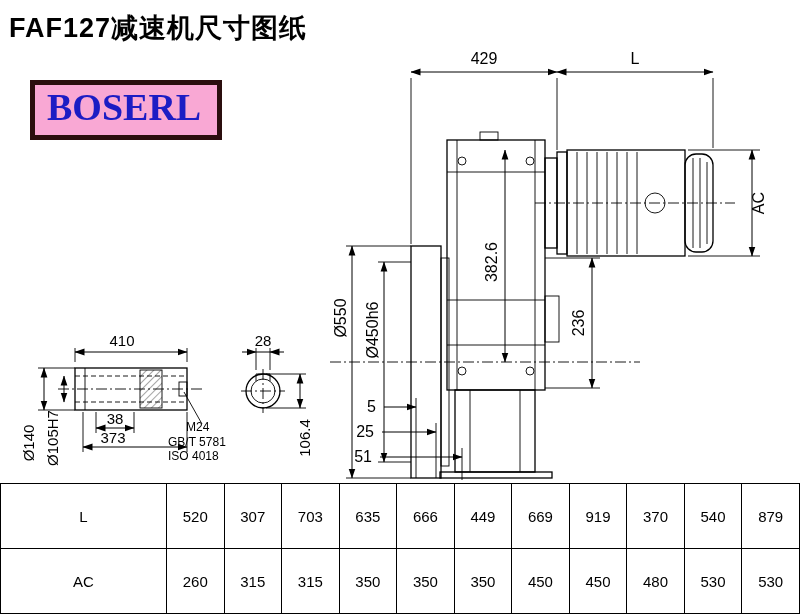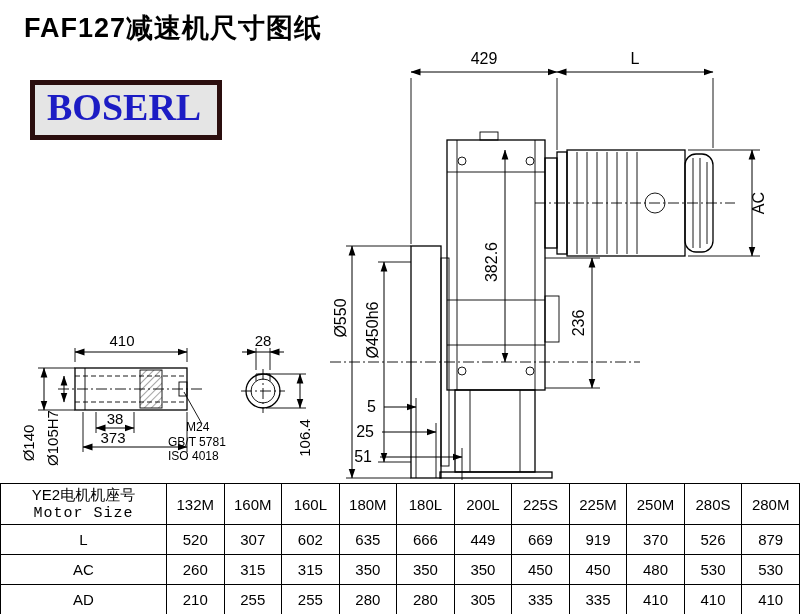--- a/index.html
+++ b/index.html
@@ -2,30 +2,30 @@
 <html><head>
 <meta charset="utf-8">
 <style>
   html,body{margin:0;padding:0;}
   body{
     width:800px;height:614px;position:relative;overflow:hidden;
     background:#fff;color:#000;
     font-family:"Liberation Sans",sans-serif;
   }
   .title{
-    position:absolute;left:24px;top:10px;
+    position:absolute;left:9px;top:10px;
     font-weight:bold;font-size:27px;letter-spacing:1px;
   }
   .logo{
     position:absolute;left:30px;top:80px;
     border:5px solid #2b0e0e;
     padding:0 16px 4px 12px;
     font-family:"Liberation Serif",serif;
     font-weight:bold;font-size:38px;color:#1c1cc4;
-    line-height:1.2;background:#e5e5e5;
+    line-height:1.2;background:#f9a8d4;
   }
   svg.drawing{position:absolute;left:0;top:0;}
   svg .obj{stroke:#000;stroke-width:1.3;fill:none;}
   svg .thin{stroke:#000;stroke-width:0.9;fill:none;}
   svg .dim{stroke:#000;stroke-width:1;fill:none;}
   svg .cl{stroke:#000;stroke-width:0.9;fill:none;stroke-dasharray:11 3 2 3;}
   svg .hid{stroke:#000;stroke-width:0.9;fill:none;stroke-dasharray:5 3;}
   svg text{fill:#000;font-family:"Liberation Sans",sans-serif;font-size:16px;}
   svg text.sm{font-size:12px;}
   svg text.md{font-size:15px;}
@@ -229,73 +229,42 @@
       <col>
       <col>
       <col>
       <col>
       <col>
       <col>
       <col>
       <col>
   </colgroup>
   <tbody>
-      <tr class="hdr">
-    <th>
-      <div class="cn">YE2电机机座号</div>
-      <div class="en">Motor Size</div>
-    </th>
-    <th>132M</th>
-    <th>160M</th>
-    <th>160L</th>
-    <th>180M</th>
-    <th>180L</th>
-    <th>200L</th>
-    <th>225S</th>
-    <th>225M</th>
-    <th>250M</th>
-    <th>280S</th>
-    <th>280M</th>
-  </tr>
   <tr class="datarow">
     <td>L</td>
     <td>520</td>
     <td>307</td>
-    <td>602</td>
+    <td>703</td>
     <td>635</td>
     <td>666</td>
     <td>449</td>
     <td>669</td>
     <td>919</td>
     <td>370</td>
-    <td>526</td>
+    <td>540</td>
     <td>879</td>
   </tr>
   <tr class="datarow">
     <td>AC</td>
     <td>260</td>
     <td>315</td>
     <td>315</td>
     <td>350</td>
     <td>350</td>
     <td>350</td>
     <td>450</td>
     <td>450</td>
     <td>480</td>
     <td>530</td>
     <td>530</td>
   </tr>
-  <tr class="datarow">
-    <td>AD</td>
-    <td>210</td>
-    <td>255</td>
-    <td>255</td>
-    <td>280</td>
-    <td>280</td>
-    <td>305</td>
-    <td>335</td>
-    <td>335</td>
-    <td>410</td>
-    <td>410</td>
-    <td>410</td>
-  </tr>
 </tbody>
   </table>
 
 </body></html>

